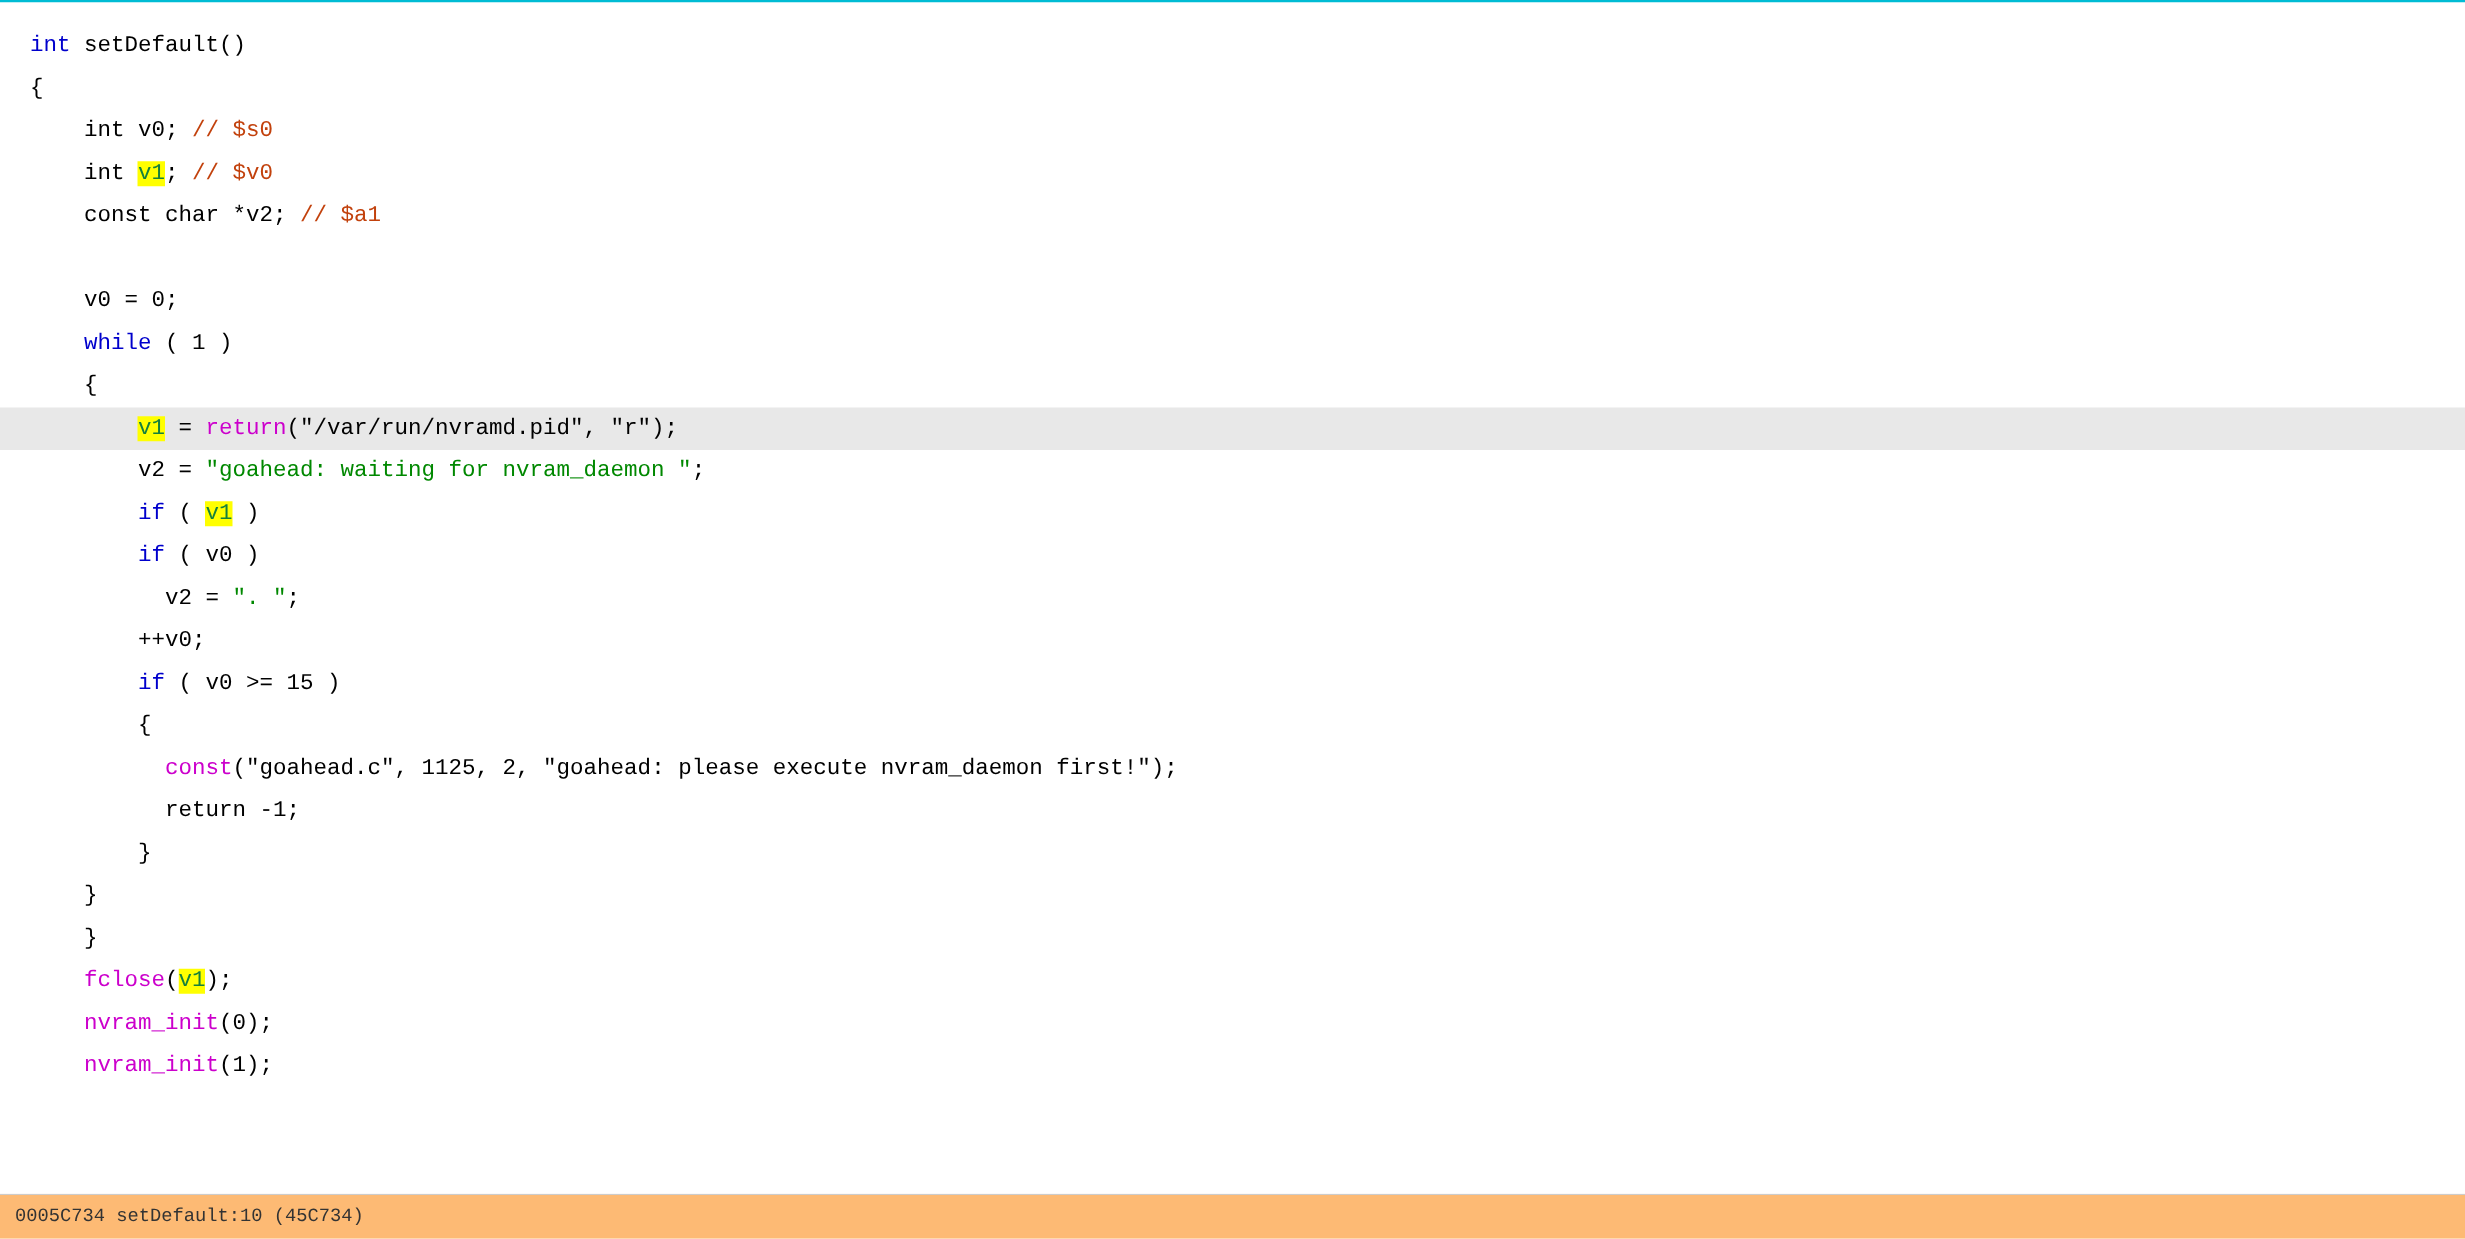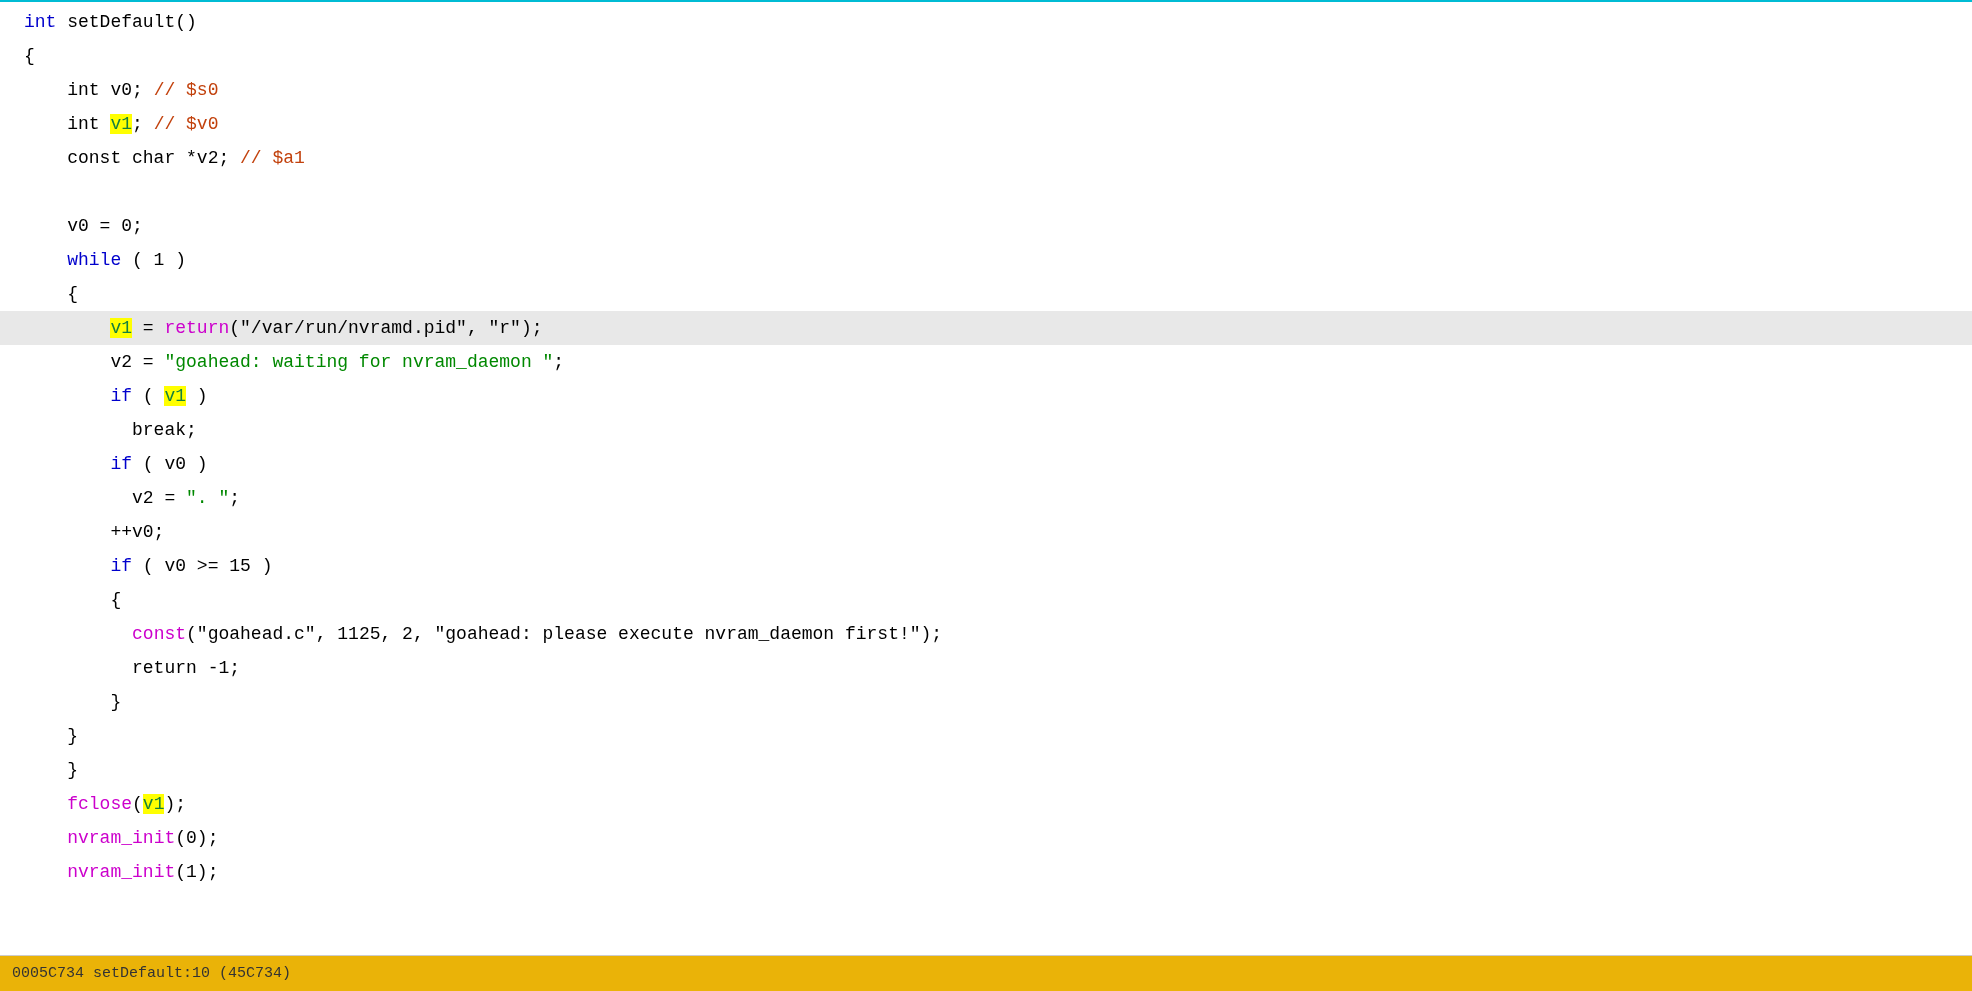--- a/index.html
+++ b/index.html
@@ -18,37 +18,37 @@
     .editor-container {
       display: flex;
       flex-direction: column;
       width: 100%;
       height: 100%;
       border-top: 2px solid #00bcd4;
     }
     .code-area {
       flex: 1;
       background: #ffffff;
-      padding: 3px 0;
+      padding: 18px 0;
       overflow: hidden;
       position: relative;
     }
     .code-line {
       display: flex;
       align-items: center;
       height: 34px;
       padding: 0 0 0 24px;
       white-space: pre;
     }
     .code-line.highlighted {
       background: #e8e8e8;
     }
     .status-bar {
       height: 36px;
-      background: #eab308;
+      background: #fdba74;
       border-top: 1px solid #cccccc;
       display: flex;
       align-items: center;
       padding: 0 12px;
     }
     .status-text {
       font-family: 'Courier New', Courier, monospace;
       font-size: 15px;
       color: #333333;
     }
@@ -73,21 +73,20 @@
       <div class="code-line"><span class="c-black">    int v0; </span><span class="c-comment">// $s0</span></div>
       <div class="code-line"><span class="c-black">    int </span><span class="c-black"><span class="highlight-yellow">v1</span></span><span class="c-black">; </span><span class="c-comment">// $v0</span></div>
       <div class="code-line"><span class="c-black">    const char *v2; </span><span class="c-comment">// $a1</span></div>
       <div class="code-line"></div>
       <div class="code-line"><span class="c-black">    v0 = 0;</span></div>
       <div class="code-line"><span class="c-blue">    while</span><span class="c-black"> ( 1 )</span></div>
       <div class="code-line"><span class="c-black">    {</span></div>
       <div class="code-line highlighted"><span class="c-black">        </span><span class="c-black"><span class="highlight-yellow">v1</span></span><span class="c-black"> = </span><span class="c-magenta">return</span><span class="c-black">("/var/run/nvramd.pid", "r");</span></div>
       <div class="code-line"><span class="c-black">        v2 = </span><span class="c-green">"goahead: waiting for nvram_daemon "</span><span class="c-black">;</span></div>
       <div class="code-line"><span class="c-black">        </span><span class="c-blue">if</span><span class="c-black"> ( </span><span class="c-black"><span class="highlight-yellow">v1</span></span><span class="c-black"> )</span></div>
-      <div class="code-line"><span class="c-black">          break;</span></div>
       <div class="code-line"><span class="c-black">        </span><span class="c-blue">if</span><span class="c-black"> ( v0 )</span></div>
       <div class="code-line"><span class="c-black">          v2 = </span><span class="c-green">". "</span><span class="c-black">;</span></div>
       <div class="code-line"><span class="c-black">        ++v0;</span></div>
       <div class="code-line"><span class="c-black">        </span><span class="c-blue">if</span><span class="c-black"> ( v0 &gt;= 15 )</span></div>
       <div class="code-line"><span class="c-black">        {</span></div>
       <div class="code-line"><span class="c-black">          </span><span class="c-magenta">const</span><span class="c-black">("goahead.c", 1125, 2, "goahead: please execute nvram_daemon first!");</span></div>
       <div class="code-line"><span class="c-black">          return -1;</span></div>
       <div class="code-line"><span class="c-black">        }</span></div>
       <div class="code-line"><span class="c-black">    }</span></div>
       <div class="code-line"><span class="c-black">    }</span></div>

